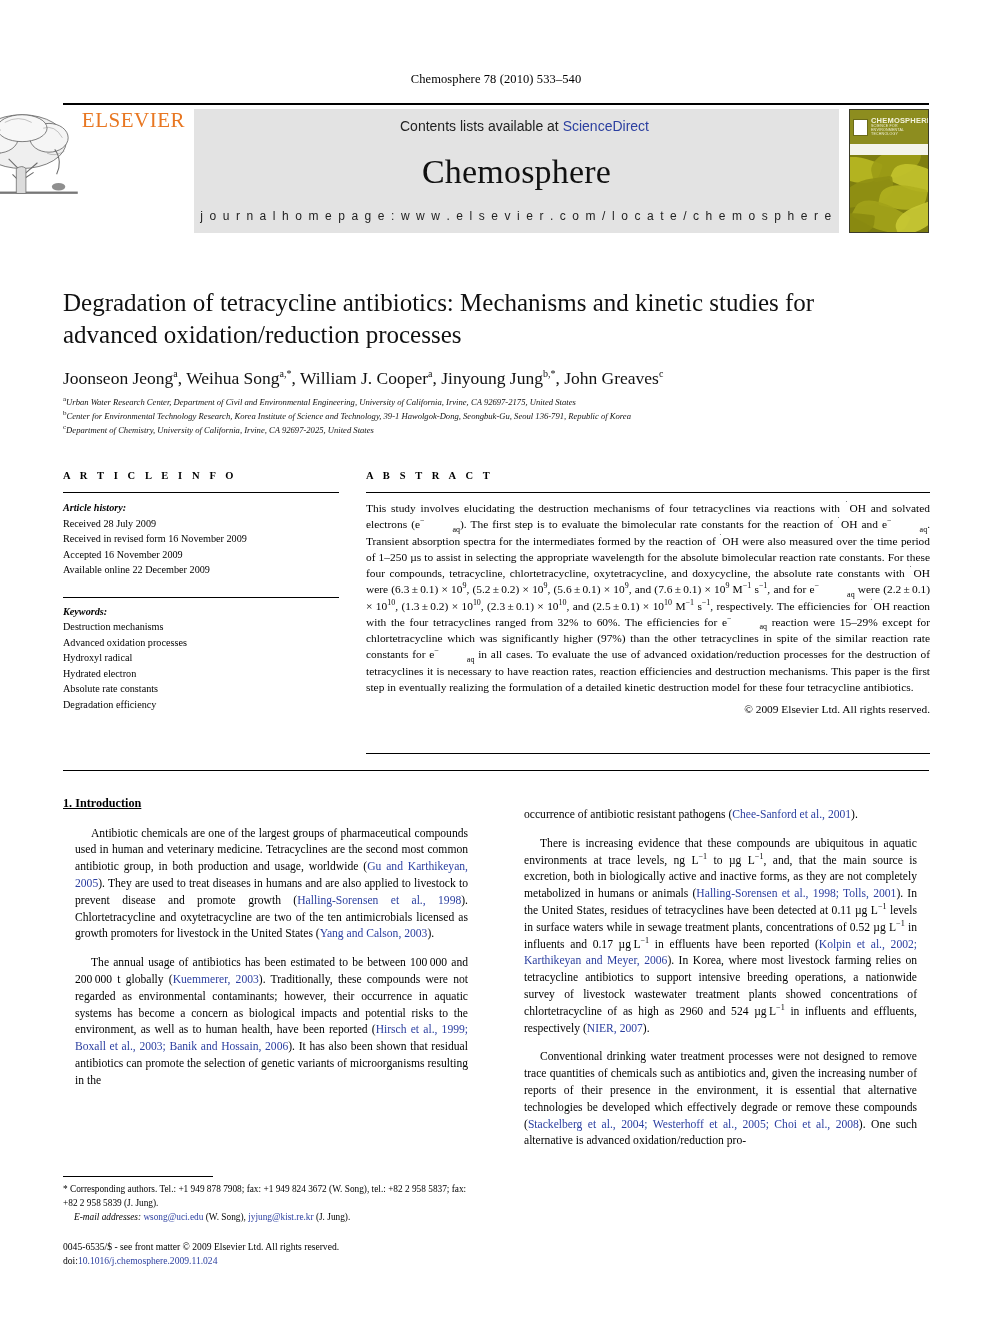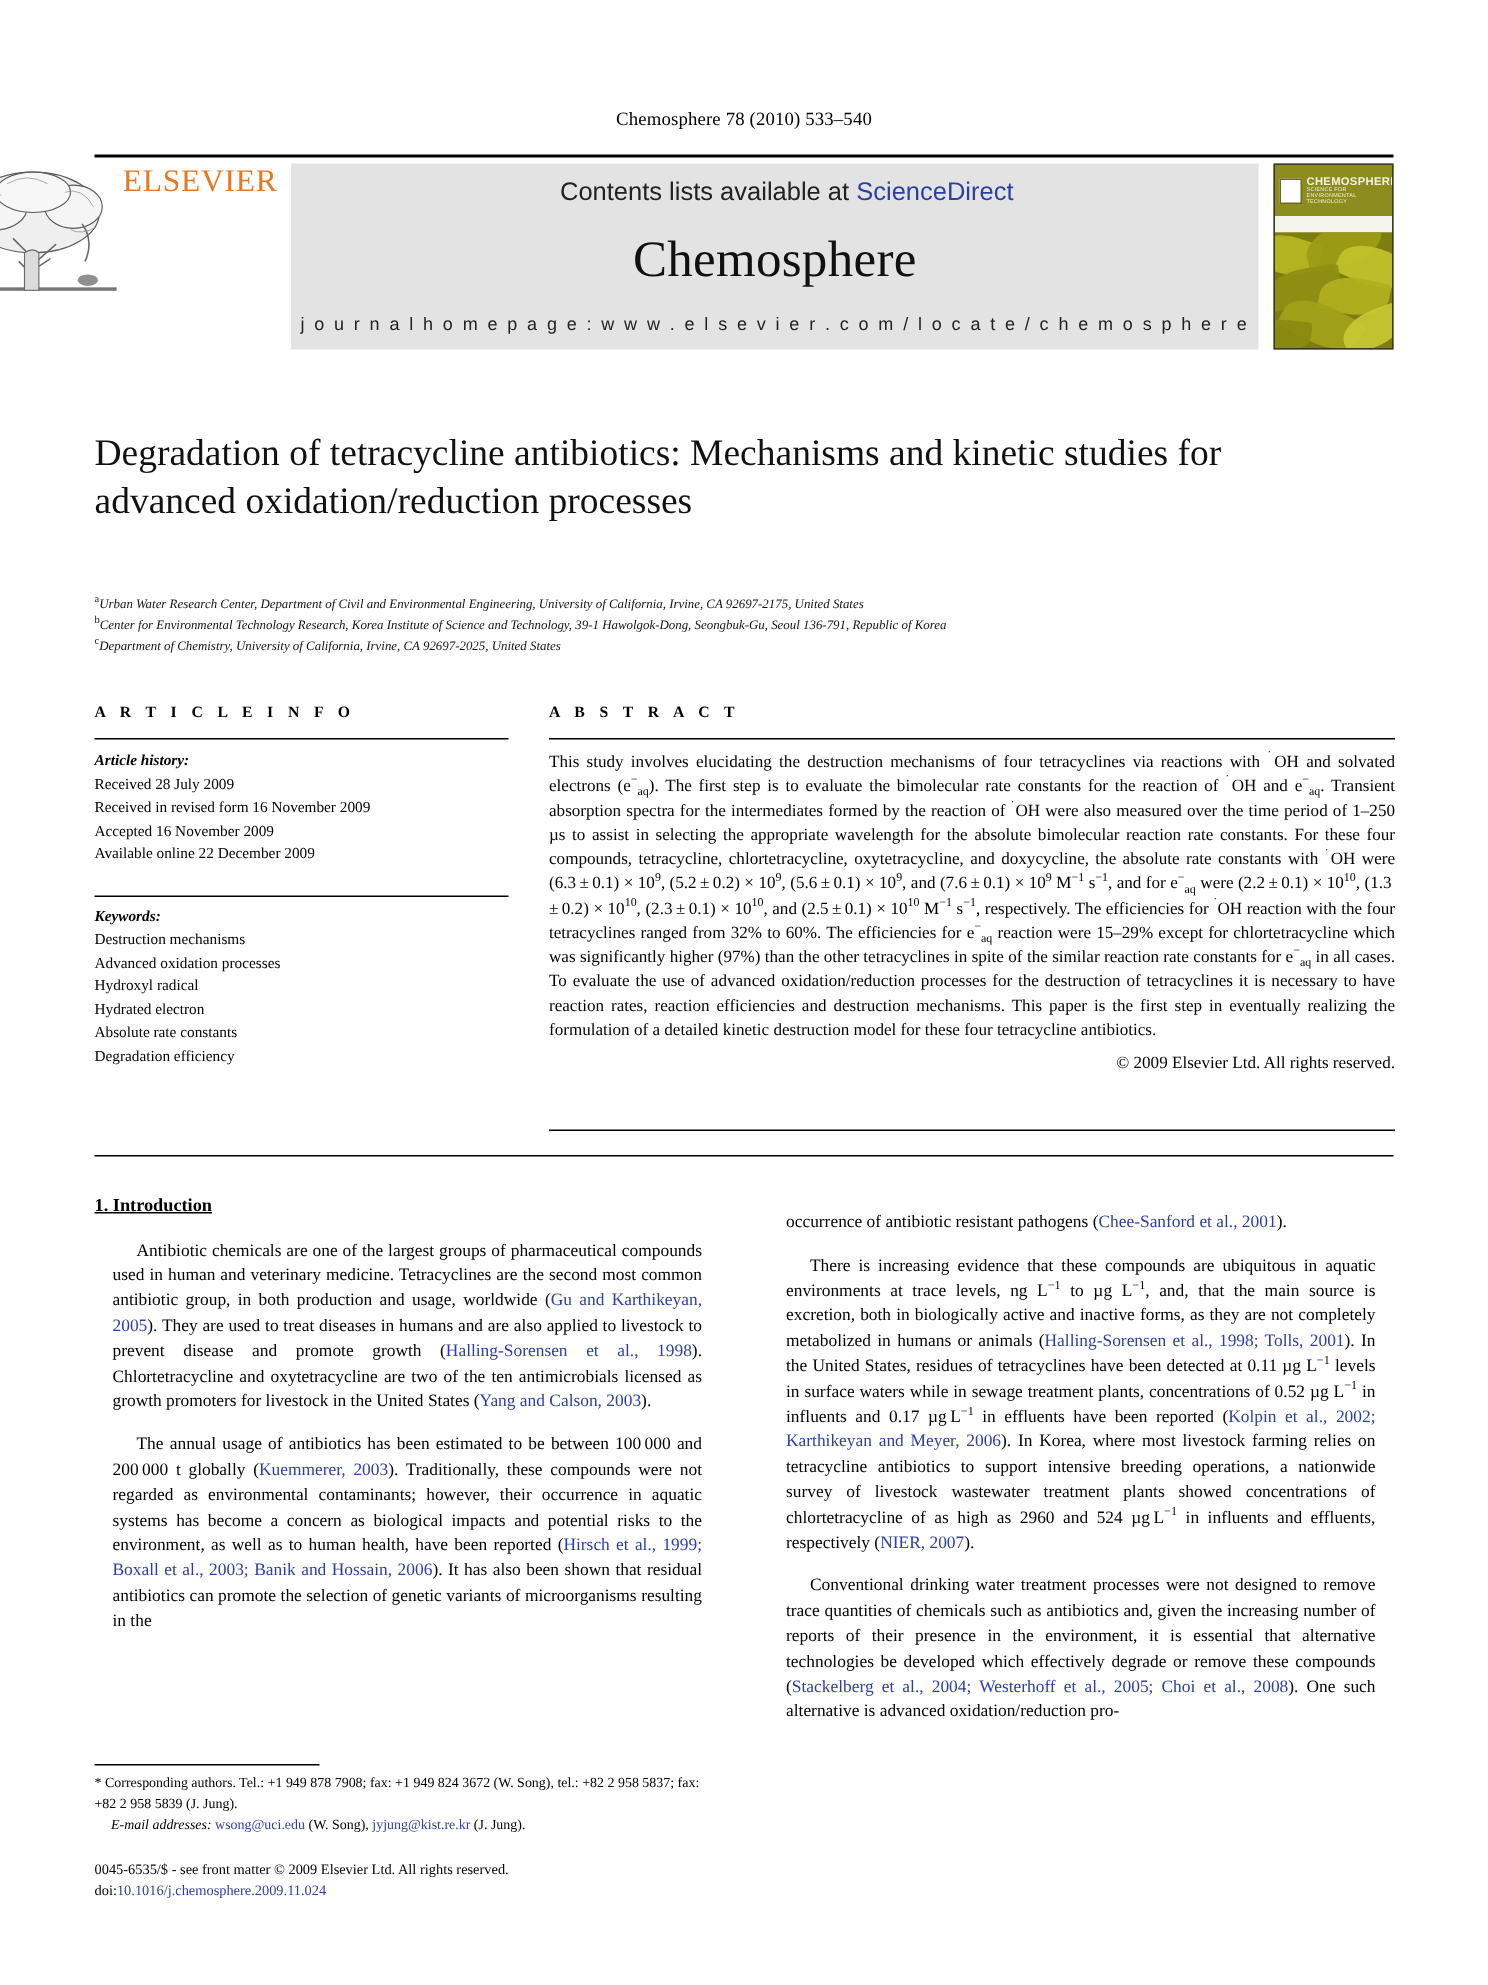--- a/index.html
+++ b/index.html
@@ -31,21 +31,21 @@
   .elsevier-word {
     font-family:"Liberation Serif", serif; font-size:21px; letter-spacing:.5px;
     color:#E87722; line-height:1; margin-top:1px;
   }
   .grayband {
     position:absolute; left:131px; top:6px; width:645px; height:124px;
     background:#e3e3e3;
     display:flex; flex-direction:column; align-items:center; justify-content:space-between;
     padding:9px 0 10px 0;
   }
-  .contents-line { font-family:"Liberation Sans", sans-serif; font-size:17px; color:#222;margin-left:16px; }
+  .contents-line { font-family:"Liberation Sans", sans-serif; font-size:14px; color:#222;margin-left:16px; }
   .contents-line .sd { color:#2b3fa0; }
   .journal-name {
     font-family:"Liberation Serif", serif; font-size:34px; color:#111;
     letter-spacing:.2px; line-height:1;
   }
   .homepage {
     font-family:"Liberation Sans", sans-serif; font-size:12px; color:#222;
     letter-spacing:1.6px;
   }
   .cover-thumb {
@@ -101,21 +101,21 @@
   }
   .abs-col .copyright { display:block; text-align:right; margin-top:6px; }
   .abs-bottom-rule { position:absolute; left:366px; top:753px; width:564px; height:1px; background:#000; }
   .abs-top-rule { position:absolute; left:366px; top:492px; width:564px; height:1px; background:#000; }
   .info-top-rule { position:absolute; left:63px; top:492px; width:276px; height:1px; background:#000; }
   .info-mid-rule { position:absolute; left:63px; top:597px; width:276px; height:1px; background:#000; }
   .page-rule-bottom { position:absolute; left:63px; top:770px; width:866px; height:1px; background:#000; }
 
   sub, sup { line-height:0; }
   sup { font-size:.7em; vertical-align:super; }
-  sub { font-size:.7em; vertical-align:sub; }
+  sub { font-size:.7em; vertical-align:sub;margin-left:28px; }
 
   
   .bodycol { position:absolute; top:795px; width:417px; font-size:11.6px; line-height:1.45; text-align:justify; }
   #col-left { left:63px; }
   #col-right { left:512px; }
   .h2 { font-weight:bold; font-size:12.2px; margin:0 0 13px 0; text-align:left;text-decoration:underline; }
   .para { margin:12px; text-indent:16px; }
   .cite { color:#2b3fa0; }
 
   
@@ -190,20 +190,21 @@
         <span class="leaf" style="left:30px;top:30px;width:46px;height:25px;transform:rotate(12deg);background:#b0b01e"></span>
         <span class="leaf" style="left:4px;top:48px;width:54px;height:27px;transform:rotate(28deg);background:#a2a219"></span>
         <span class="leaf" style="left:44px;top:52px;width:44px;height:24px;transform:rotate(-20deg);background:#c8c834"></span>
         <span class="leaf" style="left:-18px;top:58px;width:42px;height:22px;transform:rotate(6deg);background:#8a8a10"></span>
       </div>
     </div>
   </div>
 
   <div class="title">Degradation of tetracycline antibiotics: Mechanisms and kinetic studies for advanced oxidation/reduction processes</div>
 
+  <div class="authors">Joonseon Jeong<sup>a</sup>, Weihua Song<sup>a,</sup><sup>*</sup>, William J. Cooper<sup>a</sup>, Jinyoung Jung<sup>b,</sup><sup>*</sup>, John Greaves<sup>c</sup></div>
 
   <div class="affils">
     <div><sup>a</sup>Urban Water Research Center, Department of Civil and Environmental Engineering, University of California, Irvine, CA 92697-2175, United States</div>
     <div><sup>b</sup>Center for Environmental Technology Research, Korea Institute of Science and Technology, 39-1 Hawolgok-Dong, Seongbuk-Gu, Seoul 136-791, Republic of Korea</div>
     <div><sup>c</sup>Department of Chemistry, University of California, Irvine, CA 92697-2025, United States</div>
   </div>
 
   <div class="colhead" style="left:63px; top:470px;">A R T I C L E   I N F O</div>
   <div class="colhead" style="left:366px; top:470px;">A B S T R A C T</div>
   <div class="info-top-rule"></div>

